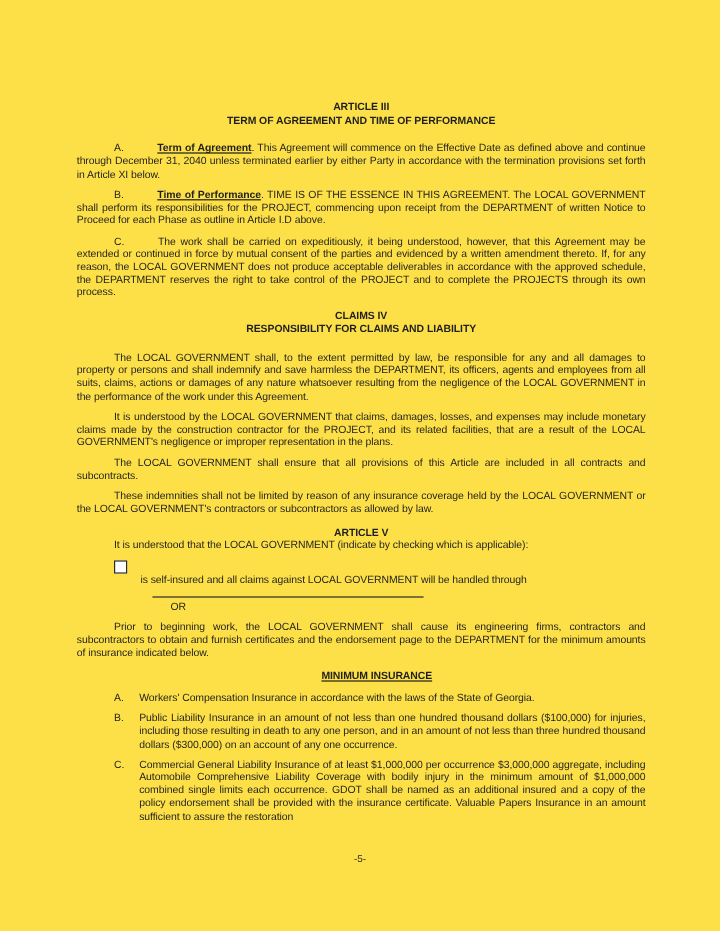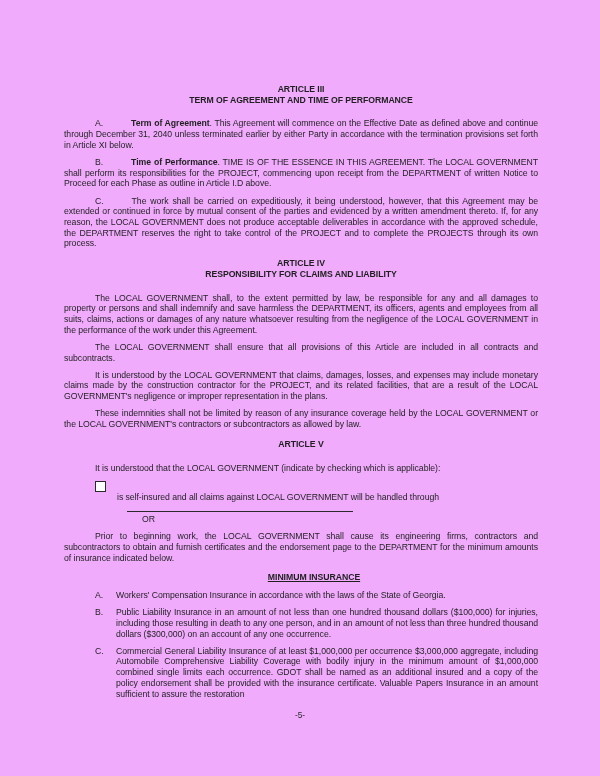--- a/index.html
+++ b/index.html
@@ -1,37 +1,37 @@
 <!DOCTYPE html>
 <html><head>
 <meta charset="utf-8">
 <style>
   html, body { margin:0; padding:0; background:#ffffff; }
   .page {
     position:relative;
     width:600px; height:776px;
-    background:#f0abfc;
+    background:#fde047;
     color:#1f1f1f;
     font-family:"Liberation Sans", sans-serif;
     font-size:8.7px;
     line-height:10.7px;
     letter-spacing:-0.05px;
     box-sizing:border-box;
     padding:84px 62px 0 64px;
     overflow:hidden;
   }
   .art-title { text-align:center; font-weight:700; margin:9px 0 0 0; }
   .art-title.first { margin-top:0; }
   .art-sub   { text-align:center; font-weight:700; margin:0 0 13px 0; }
   .para { text-align:justify; margin:0 0 6.5px 0; }
   .ind  { display:inline-block; width:31px; }
   .tab  { display:inline-block; width:28px; }
   .lbl  { }
-  .phead { font-weight:700; }
-  .intro { margin:14px 0 6px 0; padding-left:31px; }
+  .phead { font-weight:700; text-decoration:underline; }
+  .intro { margin:0 0 6px 0; padding-left:31px; }
   .opt-row { display:flex; margin:0 0 3px 0; padding-left:31px;flex-direction:column; }
   .checkbox {
     flex:none; width:9px; height:9px;
     border:1.1px solid #2a2a2a;
     margin-top:0.5px; background:#fff;
   }
   .opt-text { flex:1; margin-left:22px; text-align:justify; }
   .blank-line {
     margin:8px 0 2px 63px;
     width:226px; height:1px;
@@ -58,28 +58,28 @@
 
   <div class="art-title first">ARTICLE III</div>
   <div class="art-sub">TERM OF AGREEMENT AND TIME OF PERFORMANCE</div>
 
   <p class="para"><span class="ind"></span><span class="lbl">A.</span><span class="tab"></span><span class="phead">Term of Agreement</span><span>.  This Agreement will commence on the Effective Date as defined above and continue through December 31, 2040 unless terminated earlier by either Party in accordance with the termination provisions set forth in Article XI below.</span></p>
 
   <p class="para"><span class="ind"></span><span class="lbl">B.</span><span class="tab"></span><span class="phead">Time of Performance</span><span>. TIME IS OF THE ESSENCE IN THIS AGREEMENT.  The LOCAL GOVERNMENT shall perform its responsibilities for the PROJECT, commencing upon receipt from the DEPARTMENT of written Notice to Proceed for each Phase as outline in Article I.D above.</span></p>
 
   <p class="para"><span class="ind"></span><span class="lbl">C.</span><span class="tab"></span><span>The work shall be carried on expeditiously, it being understood, however, that this Agreement may be extended or continued in force by mutual consent of the parties and evidenced by a written amendment thereto.  If, for any reason, the LOCAL GOVERNMENT does not produce acceptable deliverables in accordance with the approved schedule, the DEPARTMENT reserves the right to take control of the PROJECT and to complete the PROJECTS through its own process.</span></p>
 
-  <div class="art-title">ARTICLE IV</div>
+  <div class="art-title">CLAIMS IV</div>
   <div class="art-sub">RESPONSIBILITY FOR CLAIMS AND LIABILITY</div>
 
   <p class="para"><span class="ind"></span><span>The LOCAL GOVERNMENT shall, to the extent permitted by law, be responsible for any and all damages to property or persons and shall indemnify and save harmless the DEPARTMENT, its officers, agents and employees from all suits, claims, actions or damages of any nature whatsoever resulting from the negligence of the LOCAL GOVERNMENT in the performance of the work under this Agreement.</span></p>
 
+  <p class="para"><span class="ind"></span><span>It is understood by the LOCAL GOVERNMENT that claims, damages, losses, and expenses may include monetary claims made by the construction contractor for the PROJECT, and its related facilities, that are a result of the LOCAL GOVERNMENT's negligence or improper representation in the plans.</span></p>
+
   <p class="para"><span class="ind"></span><span>The LOCAL GOVERNMENT shall ensure that all provisions of this Article are included in all contracts and subcontracts.</span></p>
-
-  <p class="para"><span class="ind"></span><span>It is understood by the LOCAL GOVERNMENT that claims, damages, losses, and expenses may include monetary claims made by the construction contractor for the PROJECT, and its related facilities, that are a result of the LOCAL GOVERNMENT's negligence or improper representation in the plans.</span></p>
 
   <p class="para"><span class="ind"></span><span>These indemnities shall not be limited by reason of any insurance coverage held by the LOCAL GOVERNMENT or the LOCAL GOVERNMENT's contractors or subcontractors as allowed by law.</span></p>
 
   <div class="art-title">ARTICLE V</div>
 
   <p class="intro">It is understood that the LOCAL GOVERNMENT  (indicate by checking which is applicable):</p>
 
   <div class="opt-row">
     <span class="checkbox"></span>
     <span class="opt-text">is self-insured and all claims against LOCAL GOVERNMENT will be handled through</span>

